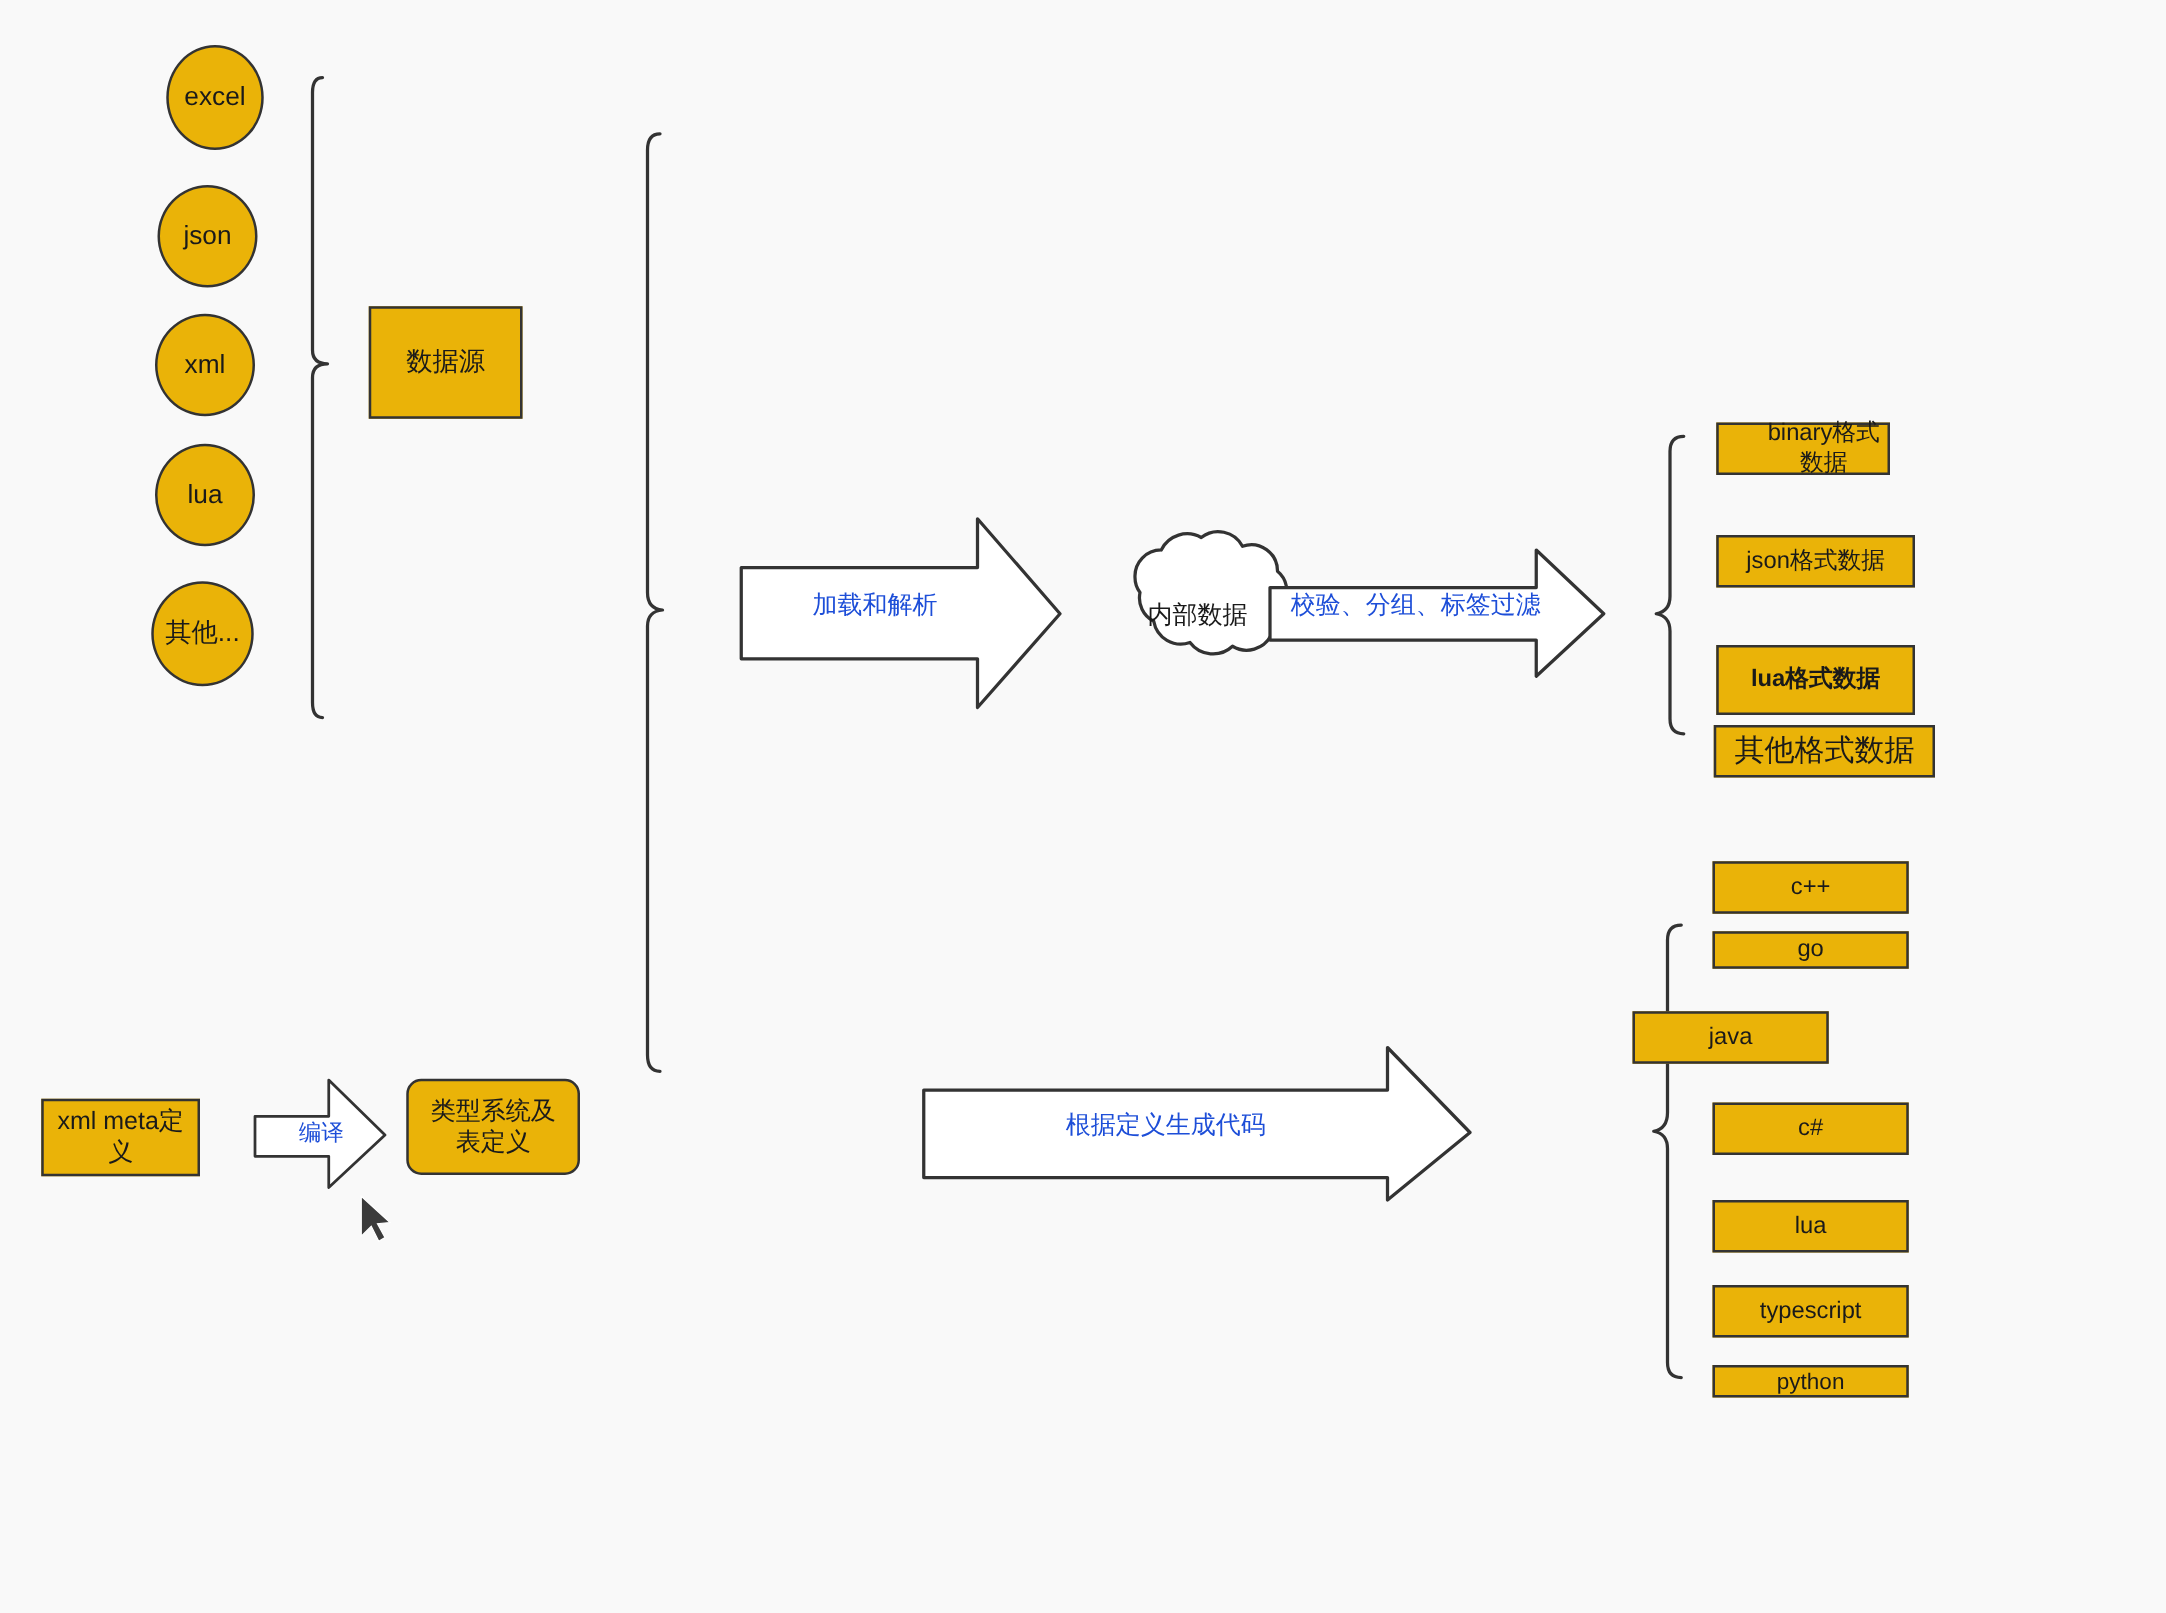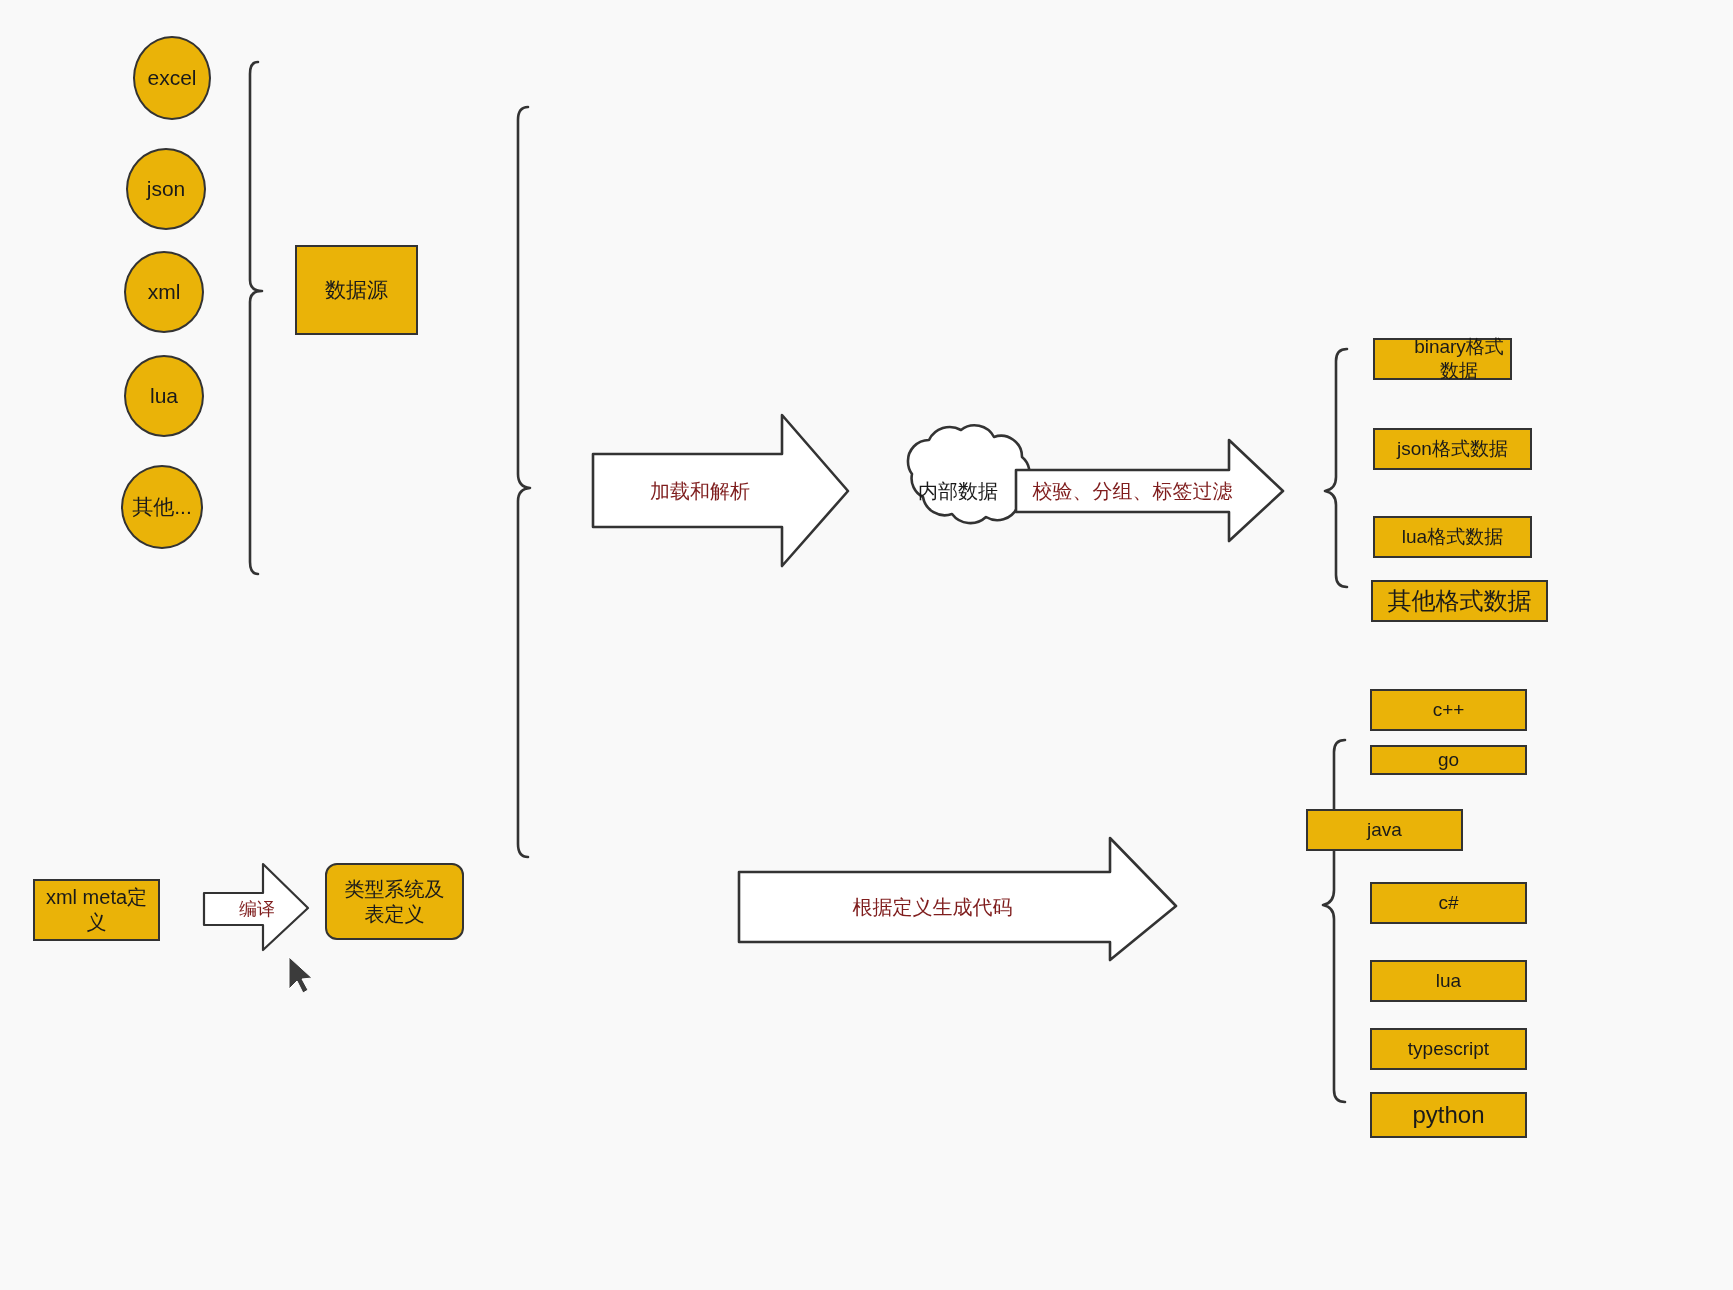--- a/index.html
+++ b/index.html
@@ -40,24 +40,23 @@
   }
   .rect {
     font-size: 21px;
   }
   .rounded {
     border-radius: 12px;
   }
   .arrowtext {
     position: absolute;
     display: flex;
-    align-items: center;
     justify-content: center;
     font-size: 20px;
-    color: #7f1d1d;
+    color: #1d4ed8;
     text-align: center;
     pointer-events: none;
   }
   .cloudtext {
     position: absolute;
     display: flex;
     align-items: center;
     justify-content: center;
     font-size: 20px;
     color: #1a1a1a;
@@ -149,21 +148,21 @@
   <div class="arrowtext" style="left:206px; top:894px; width:60px; height:30px; font-size:18px;margin-left:21px;">
     <span>编译</span>
   </div>
 
   <div class="node rect" style="left:1373px; top:338px; width:139px; height:42px; font-size:19px;padding-left:33px;">
     <span>binary格式数据</span>
   </div>
   <div class="node rect" style="left:1373px; top:428px; width:159px; height:42px; font-size:19px;">
     <span>json格式数据</span>
   </div>
-  <div class="node rect" style="left:1373px; top:516px; width:159px; height:42px; font-size:19px;">
+  <div class="node rect" style="left:1373px; top:516px; width:159px; height:56px; font-size:19px;font-weight:bold;">
     <span>lua格式数据</span>
   </div>
   <div class="node rect" style="left:1371px; top:580px; width:177px; height:42px; font-size:24px;">
     <span>其他格式数据</span>
   </div>
 
   <div class="node rect" style="left:1370px; top:689px; width:157px; height:42px; font-size:19px;">
     <span>c++</span>
   </div>
   <div class="node rect" style="left:1370px; top:745px; width:157px; height:30px; font-size:19px;">
@@ -174,21 +173,21 @@
   </div>
   <div class="node rect" style="left:1370px; top:882px; width:157px; height:42px; font-size:19px;">
     <span>c#</span>
   </div>
   <div class="node rect" style="left:1370px; top:960px; width:157px; height:42px; font-size:19px;">
     <span>lua</span>
   </div>
   <div class="node rect" style="left:1370px; top:1028px; width:157px; height:42px; font-size:19px;">
     <span>typescript</span>
   </div>
-  <div class="node rect" style="left:1370px; top:1092px; width:157px; height:46px; font-size:24px;">
+  <div class="node rect" style="left:1370px; top:1092px; width:157px; height:26px; font-size:18px;">
     <span>python</span>
   </div>
 
   <div class="node rect" style="left:33px; top:879px; width:127px; height:62px; font-size:20px; padding:0 6px;">
     <span>xml meta定义</span>
   </div>
 
   <div class="node rect rounded" style="left:325px; top:863px; width:139px; height:77px; font-size:20px; padding:0 8px;">
     <span>类型系统及表定义</span>
   </div>

